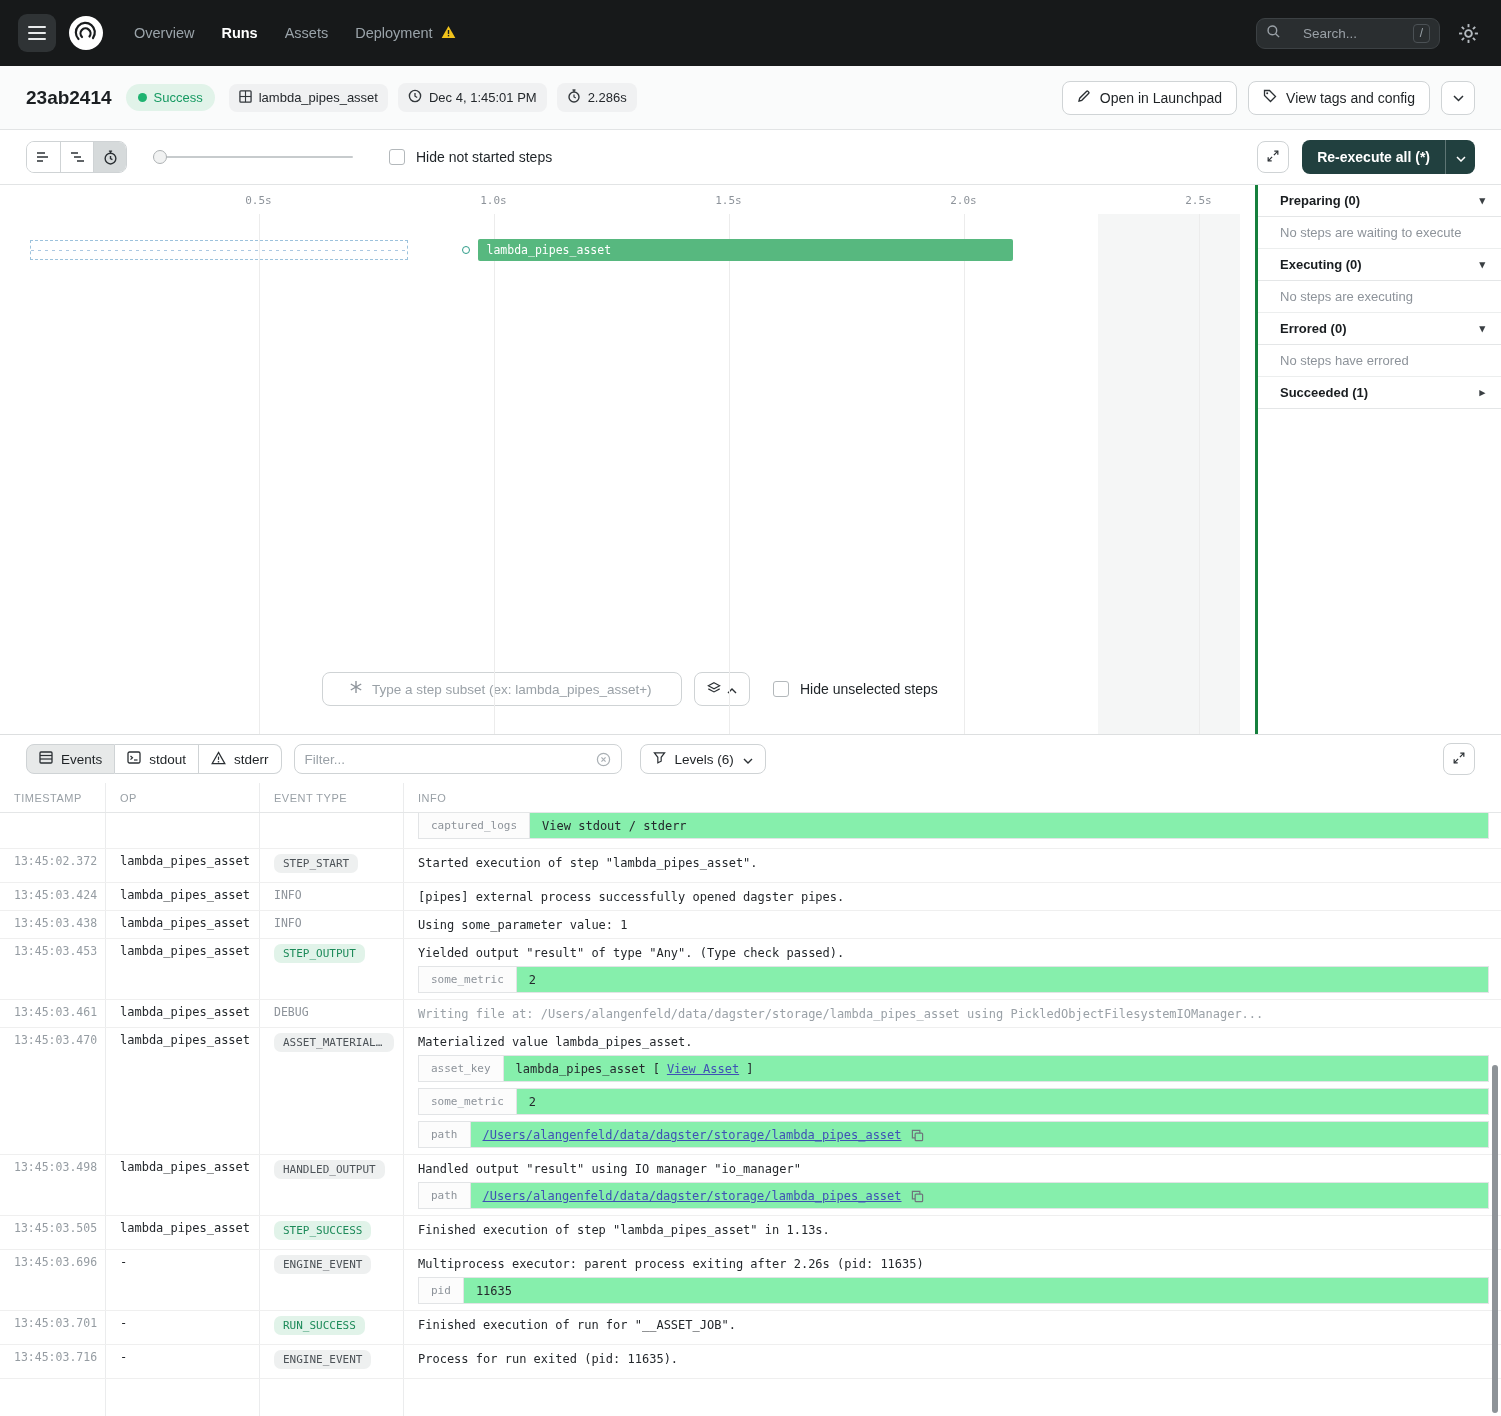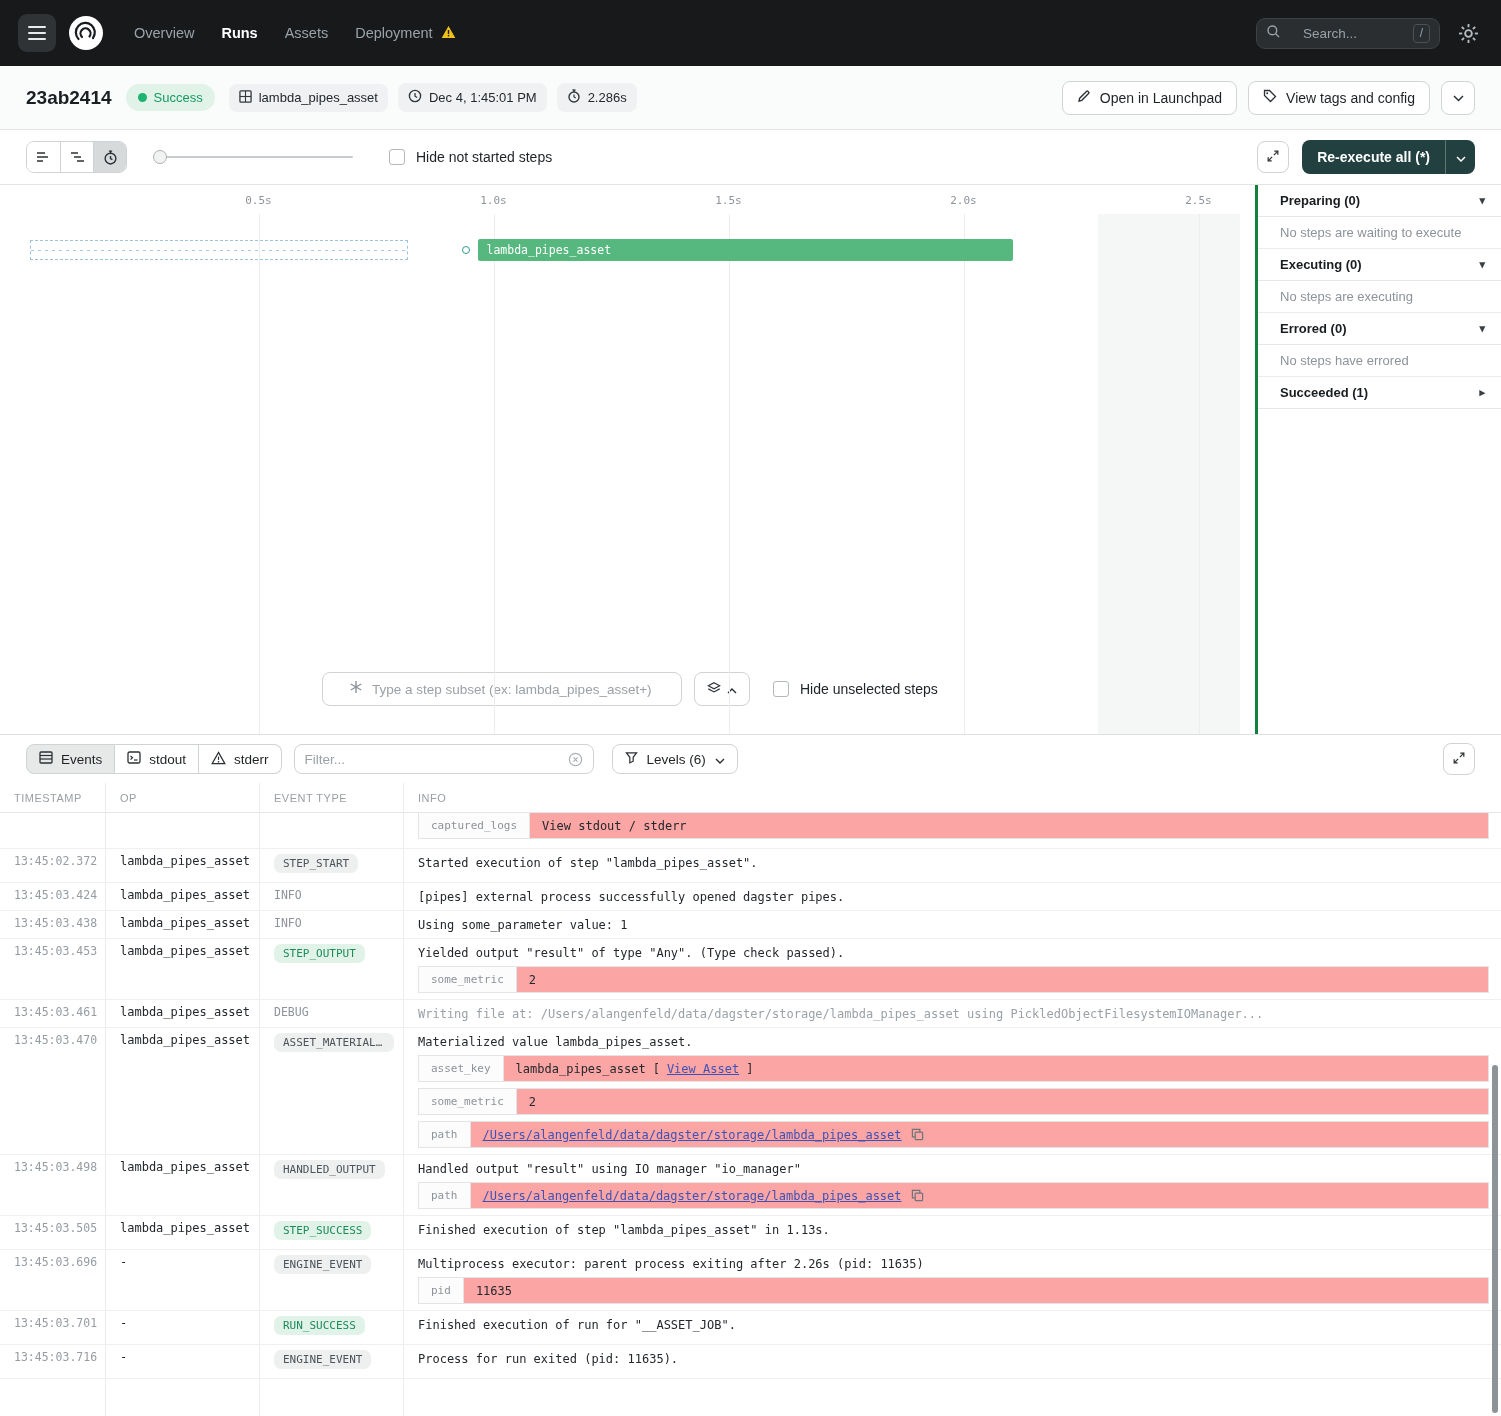--- a/index.html
+++ b/index.html
@@ -71,21 +71,21 @@
 
   
   .logs{flex:1;display:flex;flex-direction:column;position:relative;min-height:0;background:#fff}
   .logtoolbar{height:48px;display:flex;align-items:center;padding:0 26px;gap:12px;flex:0 0 auto}
   .tabgroup{display:flex}
   .tab{height:30px;display:flex;align-items:center;gap:8px;padding:0 12px;border:1px solid #cfd3d5;background:#fff;font-size:13.5px;color:#1e2225;cursor:pointer}
   .tab+.tab{border-left:0}
   .tab:first-child{border-radius:8px 0 0 8px}
   .tab:last-child{border-radius:0 8px 8px 0}
   .tab.active{background:#e7e9e9}
-  .filterbox{width:300px;height:30px;border:1px solid #cfd3d5;border-radius:8px;background:#fff;display:flex;align-items:center;gap:8px;padding:0 10px}
+  .filterbox{width:328px;height:30px;border:1px solid #cfd3d5;border-radius:8px;background:#fff;display:flex;align-items:center;gap:8px;padding:0 10px}
   .filterbox input{border:0;outline:0;font-size:13.5px;flex:1;min-width:0}
   .clearbtn{background:transparent;border:0;display:flex;cursor:pointer}
   .levelsbtn{height:30px;border:1px solid #cfd3d5;border-radius:8px;background:#fff;display:flex;align-items:center;gap:9px;padding:0 12px;font-size:13.5px;color:#1e2225;cursor:pointer;margin-left:6px}
   .logtable{flex:1;display:flex;flex-direction:column;min-height:0;overflow:hidden}
   .lt-header{display:grid;grid-template-columns:105px 154px 144px 1fr;height:30px;border-bottom:1px solid #e4e6e7;flex:0 0 auto}
   .lt-header div{display:flex;align-items:center;padding-left:14px;font-size:11px;letter-spacing:.5px;color:#99a0a6}
   .lt-header div+div{border-left:1px solid #ebeced}
   .ltbody{flex:1;display:flex;flex-direction:column;min-height:0;overflow:hidden}
   .lrow{display:grid;grid-template-columns:105px 154px 144px 1fr;border-bottom:1px solid #efefef;font-family:"DejaVu Sans Mono",monospace;font-size:12px;flex:0 0 auto}
   .lrow>div{padding:5px 12px 6px 14px;min-width:0}
@@ -96,21 +96,21 @@
   .c-ts{color:#959ca2;font-size:11.5px}
   .c-op{color:#24282c}
   .c-et{padding-top:6px}
   .badge{display:inline-block;font-size:11px;padding:3px 9px;border-radius:7px;white-space:nowrap;max-width:120px;overflow:hidden;text-overflow:ellipsis}
   .badge.gray{background:#eef0f0;color:#4d5358}
   .badge.green{background:#e1f3e9;color:#1c8a59}
   .etype-plain{color:#8d939a;font-size:11.5px}
   .c-info{color:#24282c;padding-right:16px}
   .c-info.muted .infotext{color:#9aa1a7}
   .infotext{padding-top:2px;white-space:nowrap;overflow:hidden;text-overflow:ellipsis}
-  .meta{display:flex;align-items:center;border:1px solid #e2e4e6;background:#fca5a5;margin-top:6px}
+  .meta{display:flex;align-items:flex-end;border:1px solid #e2e4e6;background:#86efac;margin-top:6px}
   .meta .mk{color:#8d939a;font-size:11px;padding:6px 12px;border-right:1px solid #e2e4e6;background:#fcfcfc;display:flex;align-items:center;white-space:nowrap}
   .meta .mv{flex:1;padding:5px 12px;display:flex;align-items:center;gap:7px;font-size:12px;min-width:0}
   .lnk{color:#3f51b5;text-decoration:underline;cursor:pointer}
   .copyicon{display:flex;align-items:center;cursor:pointer;margin-left:2px}
   .vscroll{position:absolute;right:3px;top:330px;bottom:3px;width:6px;border-radius:3px;background:#8e9398}
 </style>
 </head>
 <body>
 
 <nav class="topnav">

